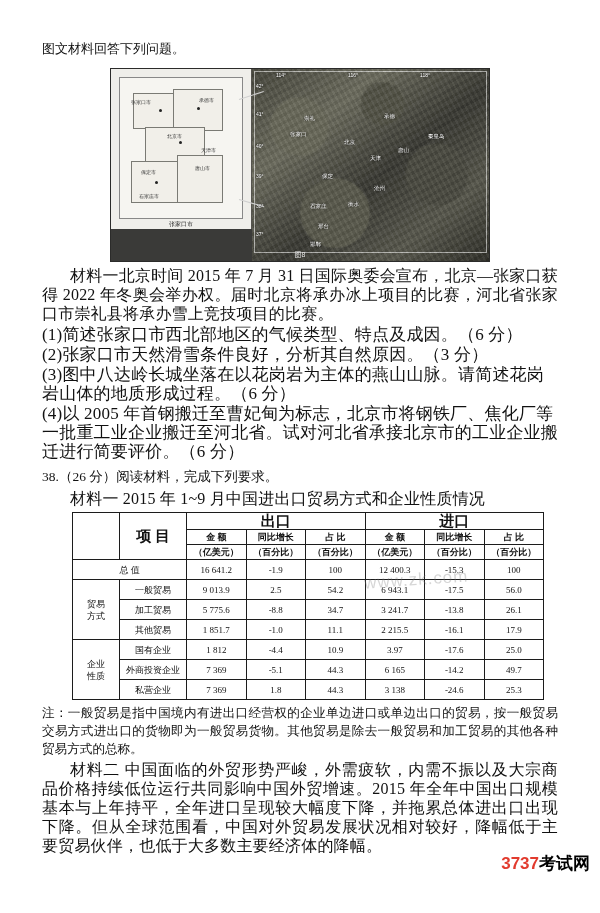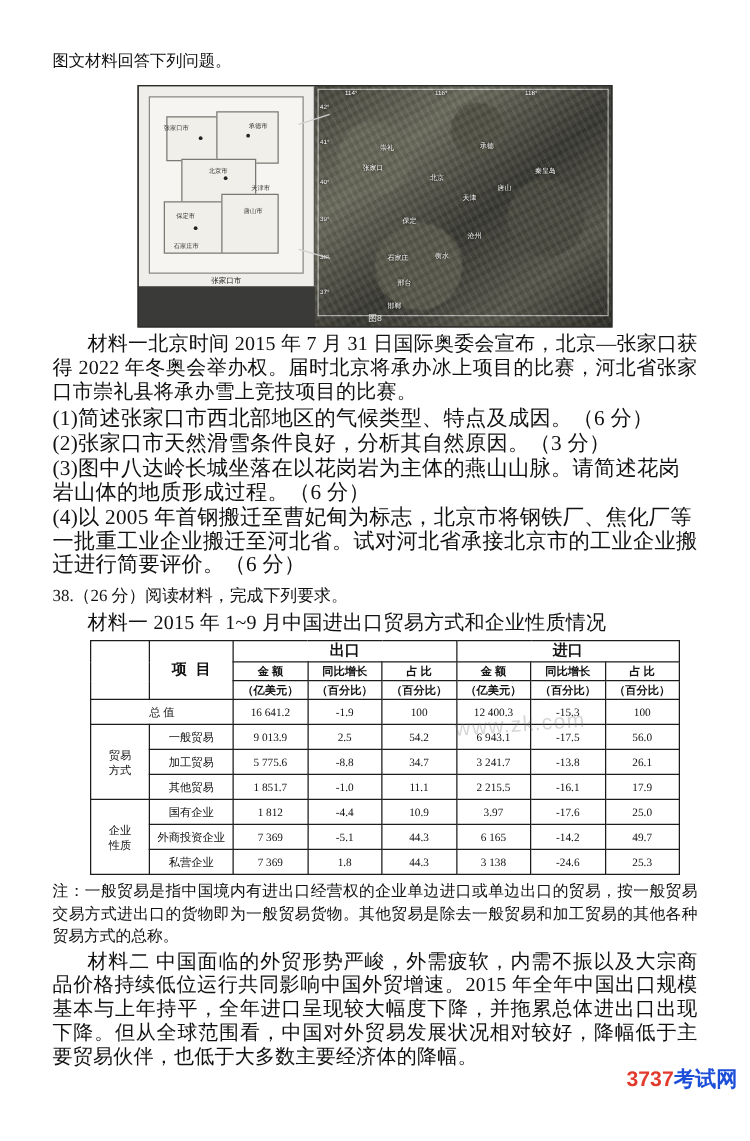--- a/index.html
+++ b/index.html
@@ -165,21 +165,21 @@
     background:#fff;
   }
   table.data th, table.data td{
     border:1px solid #1c1c1c;
     text-align:center;
     padding:1px 2px;
     line-height:12px;
     color:#111;
     white-space:nowrap;
   }
-  table.data .hrow th{ font-size:12px; padding:2px;font-family:Liberation Mono, monospace; }
+  table.data .hrow th{ font-size:15px; padding:2px; }
   table.data .tall{ height:20px; }
   table.data .lbl-col{ width:42px; }
   table.data .name-col{ width:62px; text-align:center; }
   .wm{
     position:absolute;
     right:86px; top:58px;
     font-size:17px;
     color:rgba(120,120,120,.30);
     font-family:"Liberation Sans",sans-serif;
     letter-spacing:1px;
@@ -199,21 +199,21 @@
     right:10px;
     bottom:38px;
     font-family:"Liberation Sans",sans-serif;
     font-weight:bold;
     font-size:17px;
     color:#1f6fd0;
     letter-spacing:0px;
     white-space:nowrap;
   }
   .brand .num{ color:#e23b2e; }
-  .brand .cn{ color:#1d4ed8; }
+  .brand .cn{ color:#000000; }
 </style>
 </head>
 <body>
 
 <div class="page">
 
   <div class="tline top-line">图文材料回答下列问题。</div>
 
   <div class="figure-wrap">
     <div class="fig">

